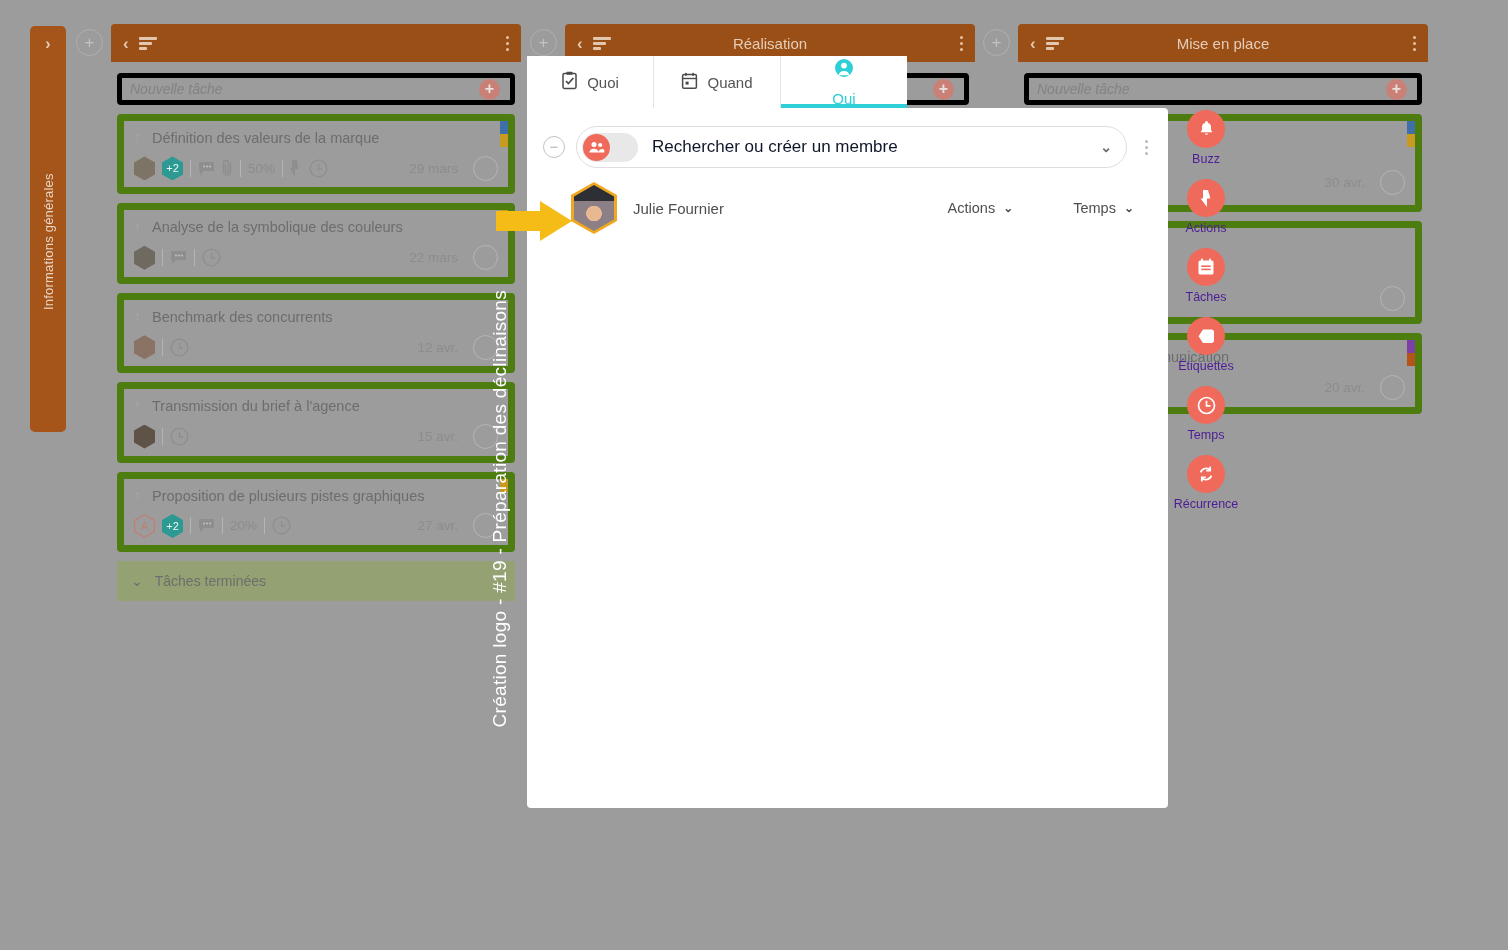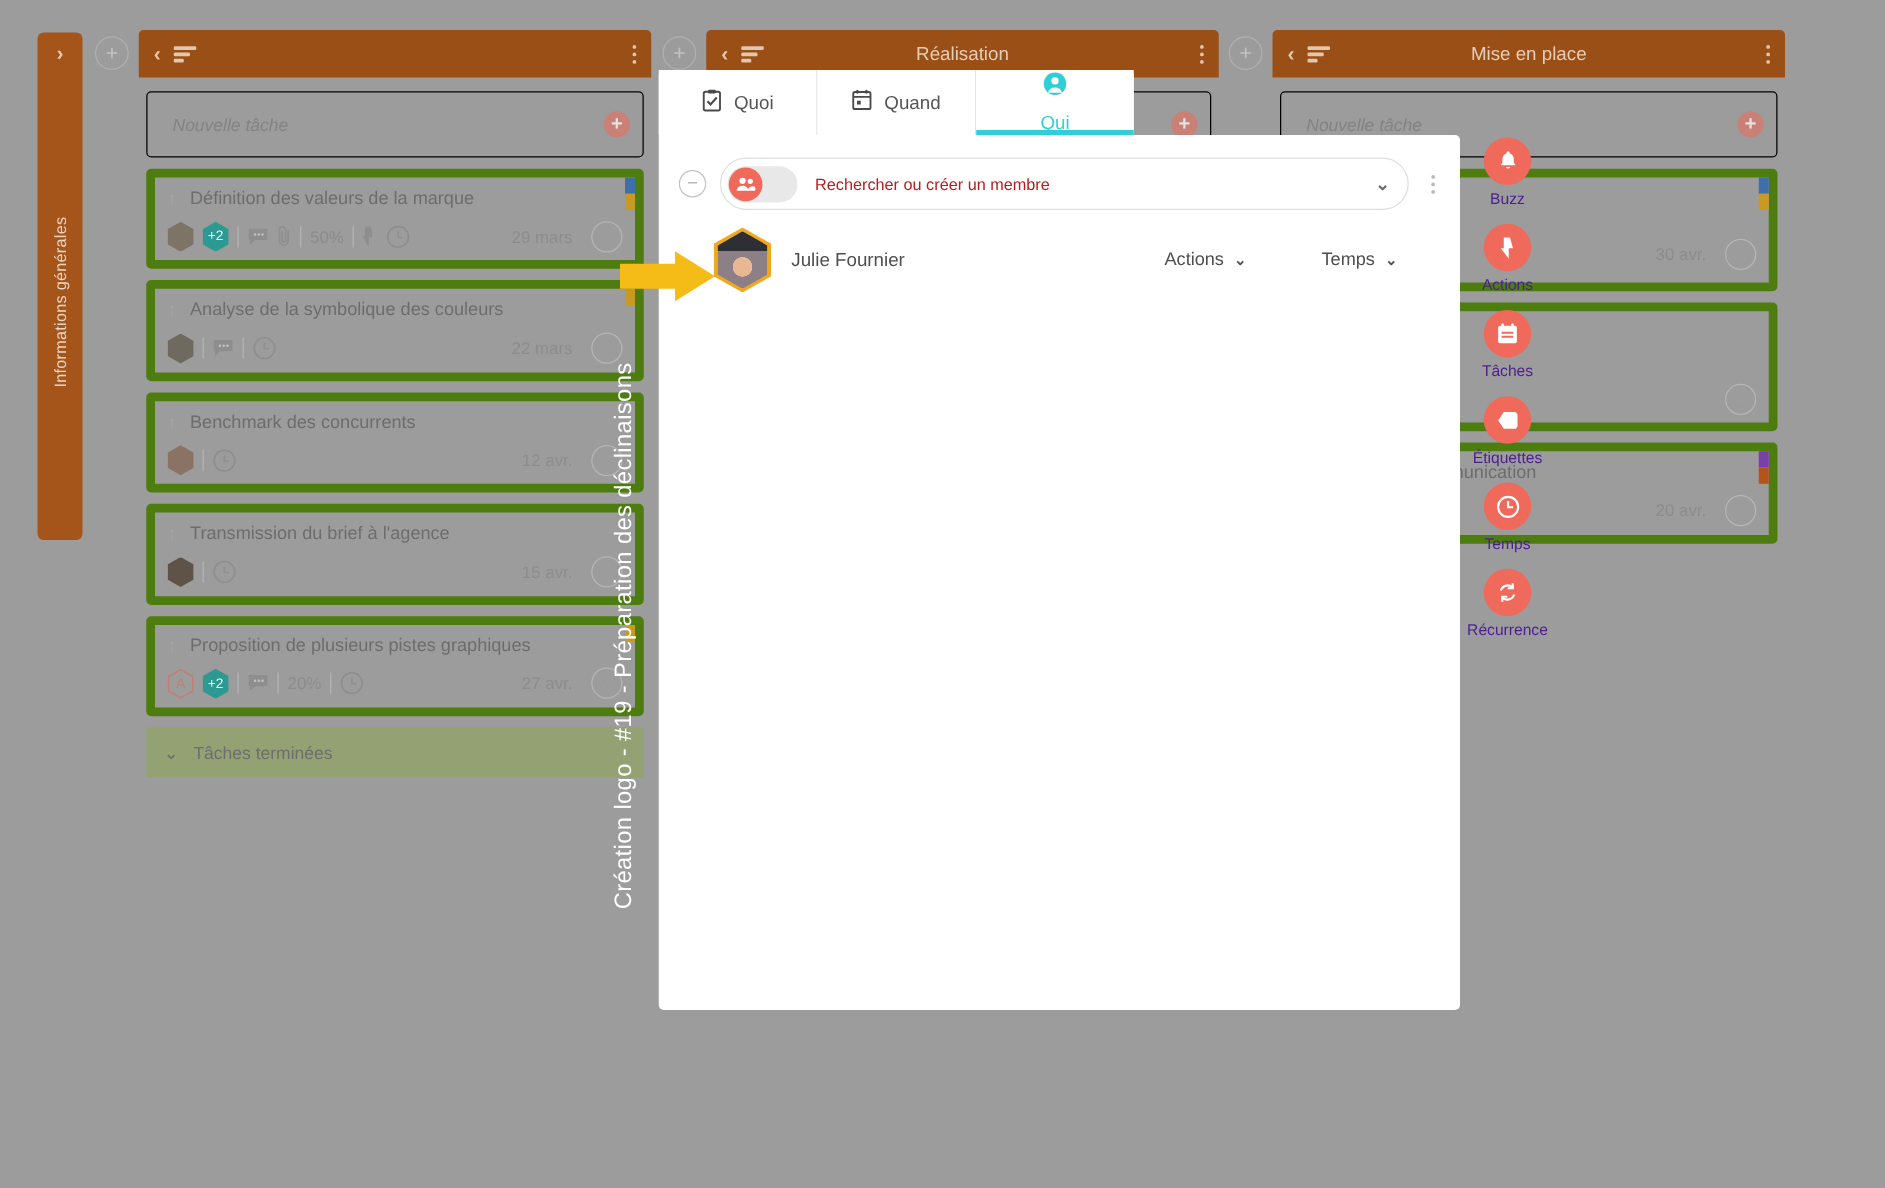--- a/index.html
+++ b/index.html
@@ -89,25 +89,25 @@
     color: #e6cdb8; font-size: 15px; pointer-events: none;
   }
   .col-head .kebab {
     margin-left: auto; display: flex; flex-direction: column; gap: 3px;
     z-index: 2;
   }
   .col-head .kebab span { width: 3px; height: 3px; border-radius: 50%; background: #e2c6ae; }
 
   .newtask {
     margin: 11px 6px 0 6px;
-    height: 53px;
-    border: 1px solid #000000;
+    height: 32px;
+    border: 5px solid #000000;
     border-radius: 4px;
     display: flex; align-items: center;
-    padding: 0 20px;
+    padding: 0 8px;
     position: relative;
   }
   .newtask .ph {
     font-style: italic; color: #838383; font-size: 14px;
   }
   .plus-circle {
     position: absolute; right: 10px;
     width: 21px; height: 21px; border-radius: 50%;
     background: #c98177;
     display: flex; align-items: center; justify-content: center;
@@ -287,33 +287,33 @@
     position: relative; flex: none;
   }
   .toggle .knob {
     position: absolute; left: 1px; top: 1px;
     width: 27px; height: 27px; border-radius: 50%;
     background: #ef6a5a;
     display: flex; align-items: center; justify-content: center;
     color: #fff;
   }
   .searchbox .sph {
-    margin-left: 14px; color: #b91c1c; font-size: 13px;
+    margin-left: 14px; color: #0f172a; font-size: 17px;
     flex: 1;
   }
   .searchbox .chev { color: #6b6b6b; font-size: 14px; font-weight: bold; }
   .dots3 {
     margin-left: 3px; display: flex; flex-direction: column; gap: 3px; flex: none;
     padding: 0 4px;
   }
   .dots3 span { width: 3px; height: 3px; border-radius: 50%; background: #b9b9b9; }
 
   .memrow {
     display: flex; align-items: center;
-    padding: 14px 44px 0 44px;
+    padding: 14px 28px 0 44px;
     gap: 16px;
   }
   .memav {
     width: 46px; height: 52px;
     position: relative; flex: none;
   }
   .memav::before {
     content: ""; position: absolute; inset: 0;
     clip-path: polygon(50% 0, 100% 25%, 100% 75%, 50% 100%, 0 75%, 0 25%);
     background: #f0a81e;

